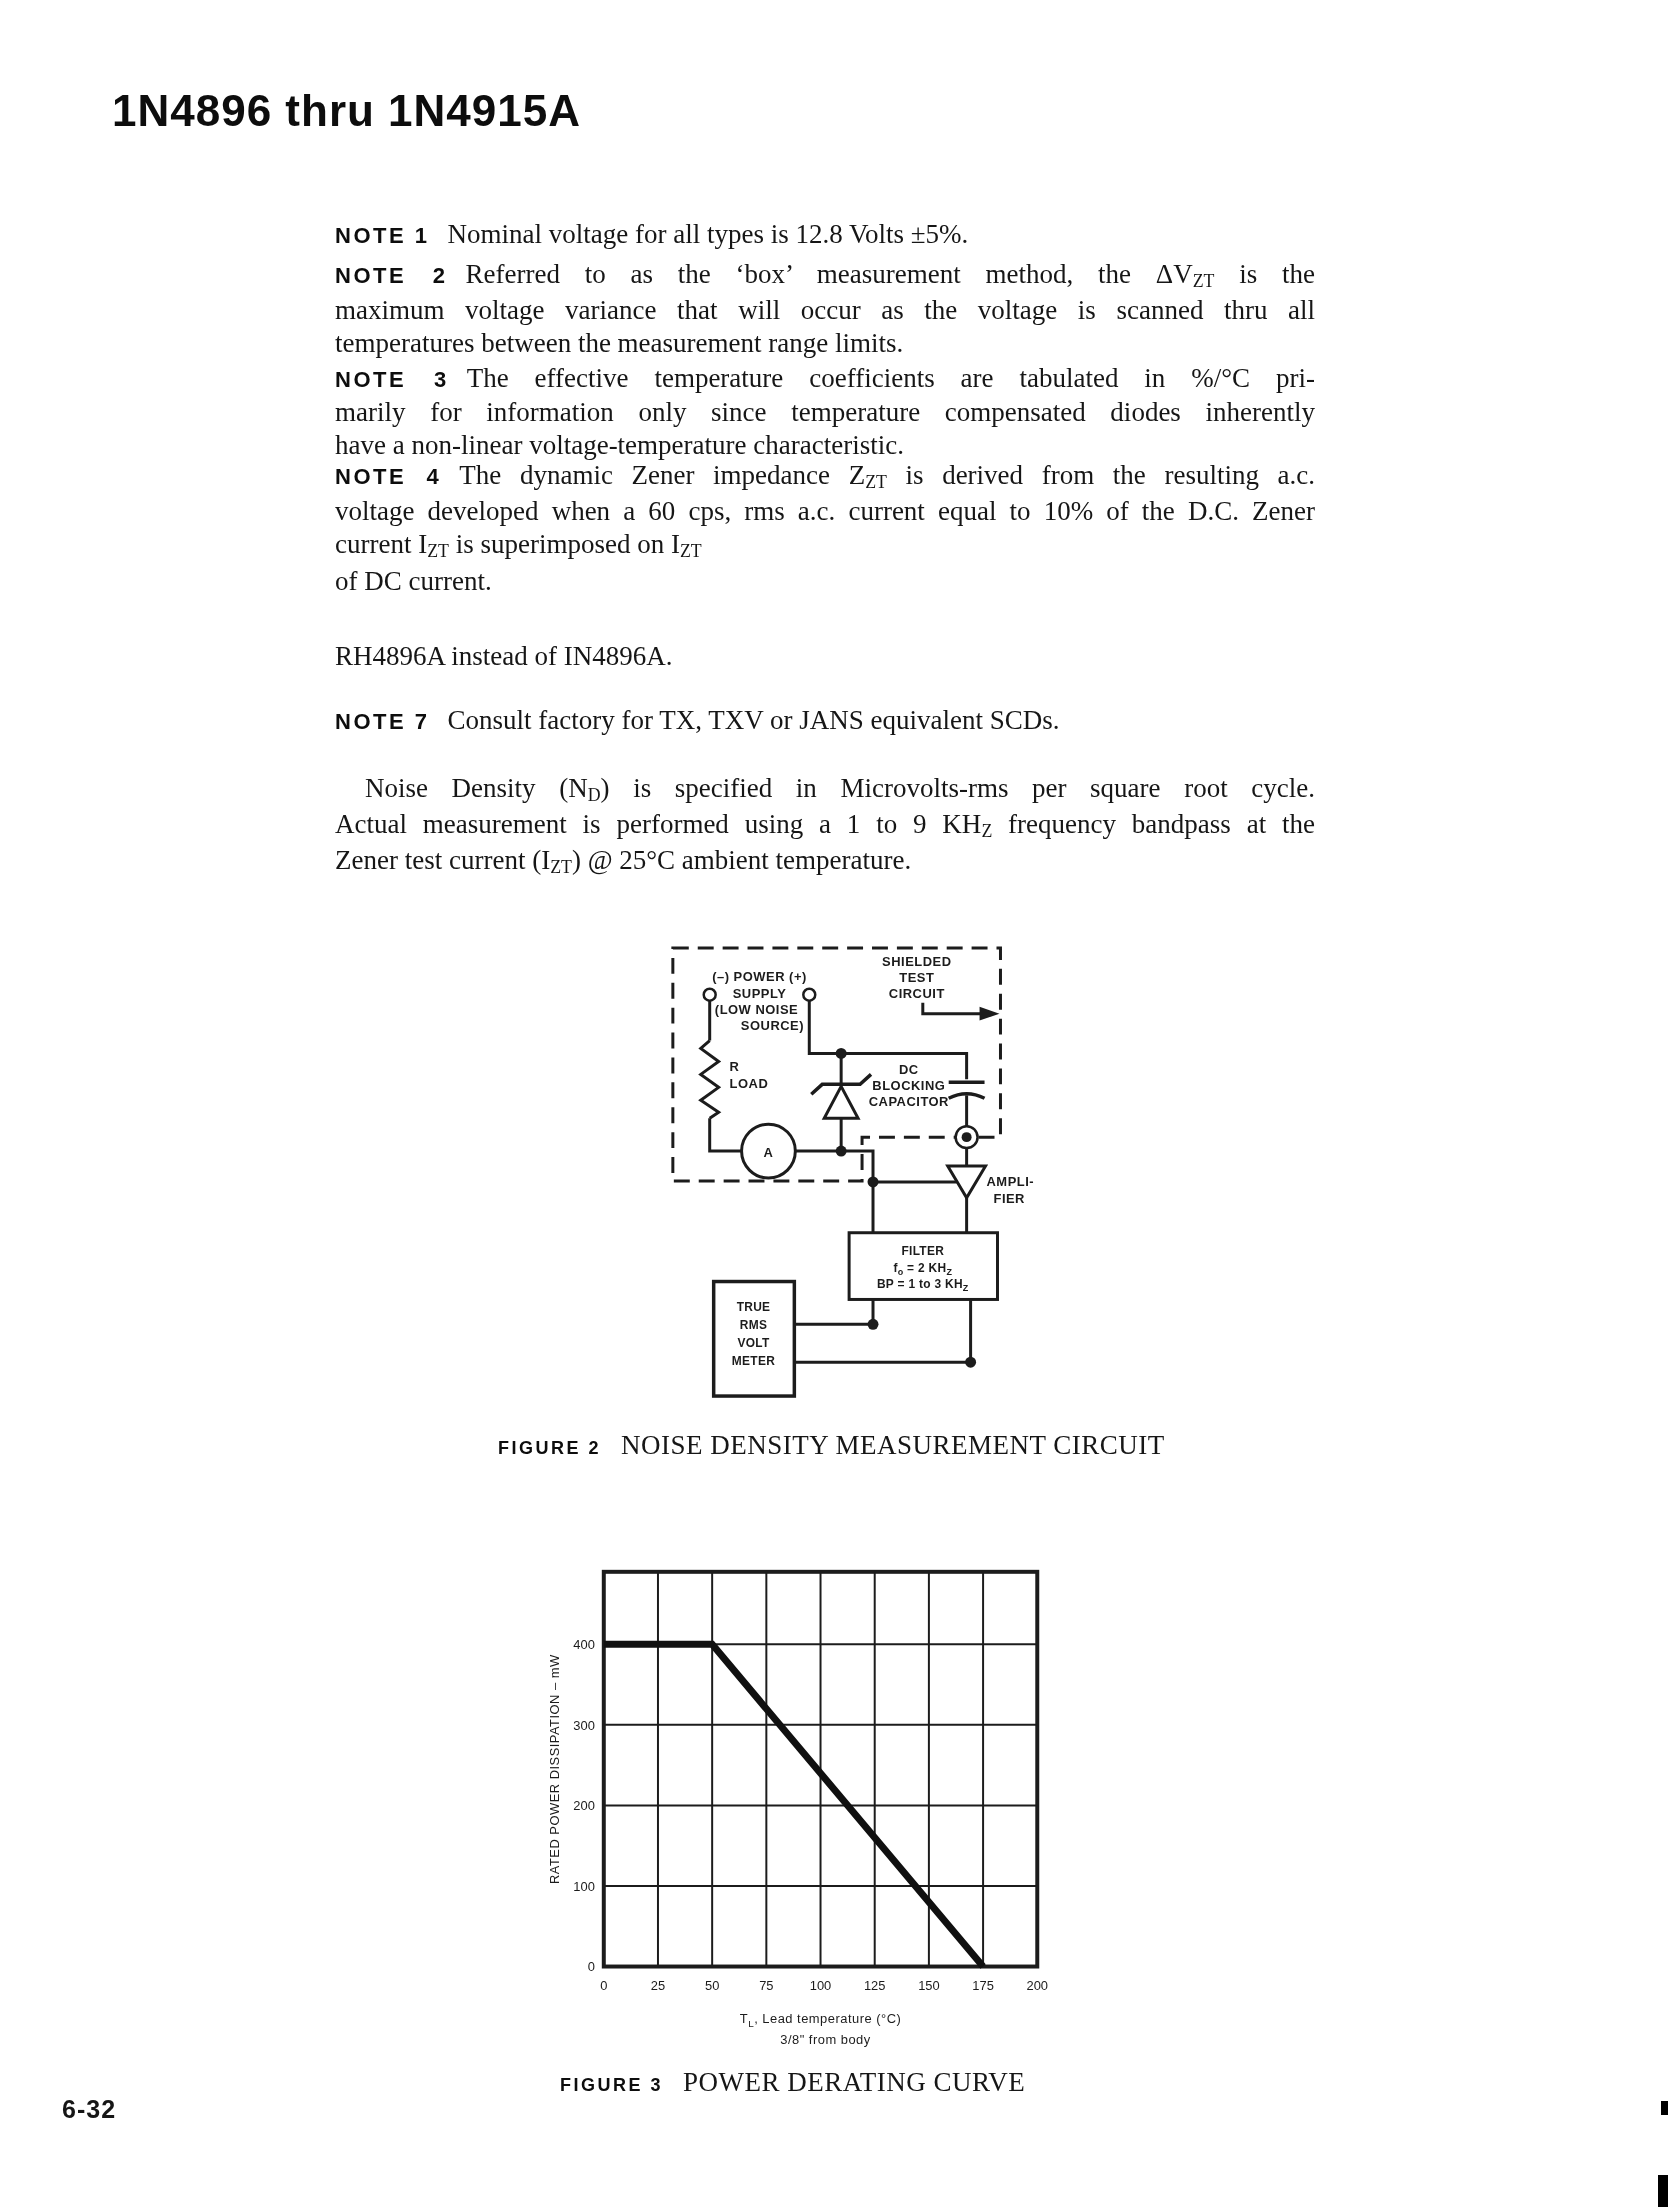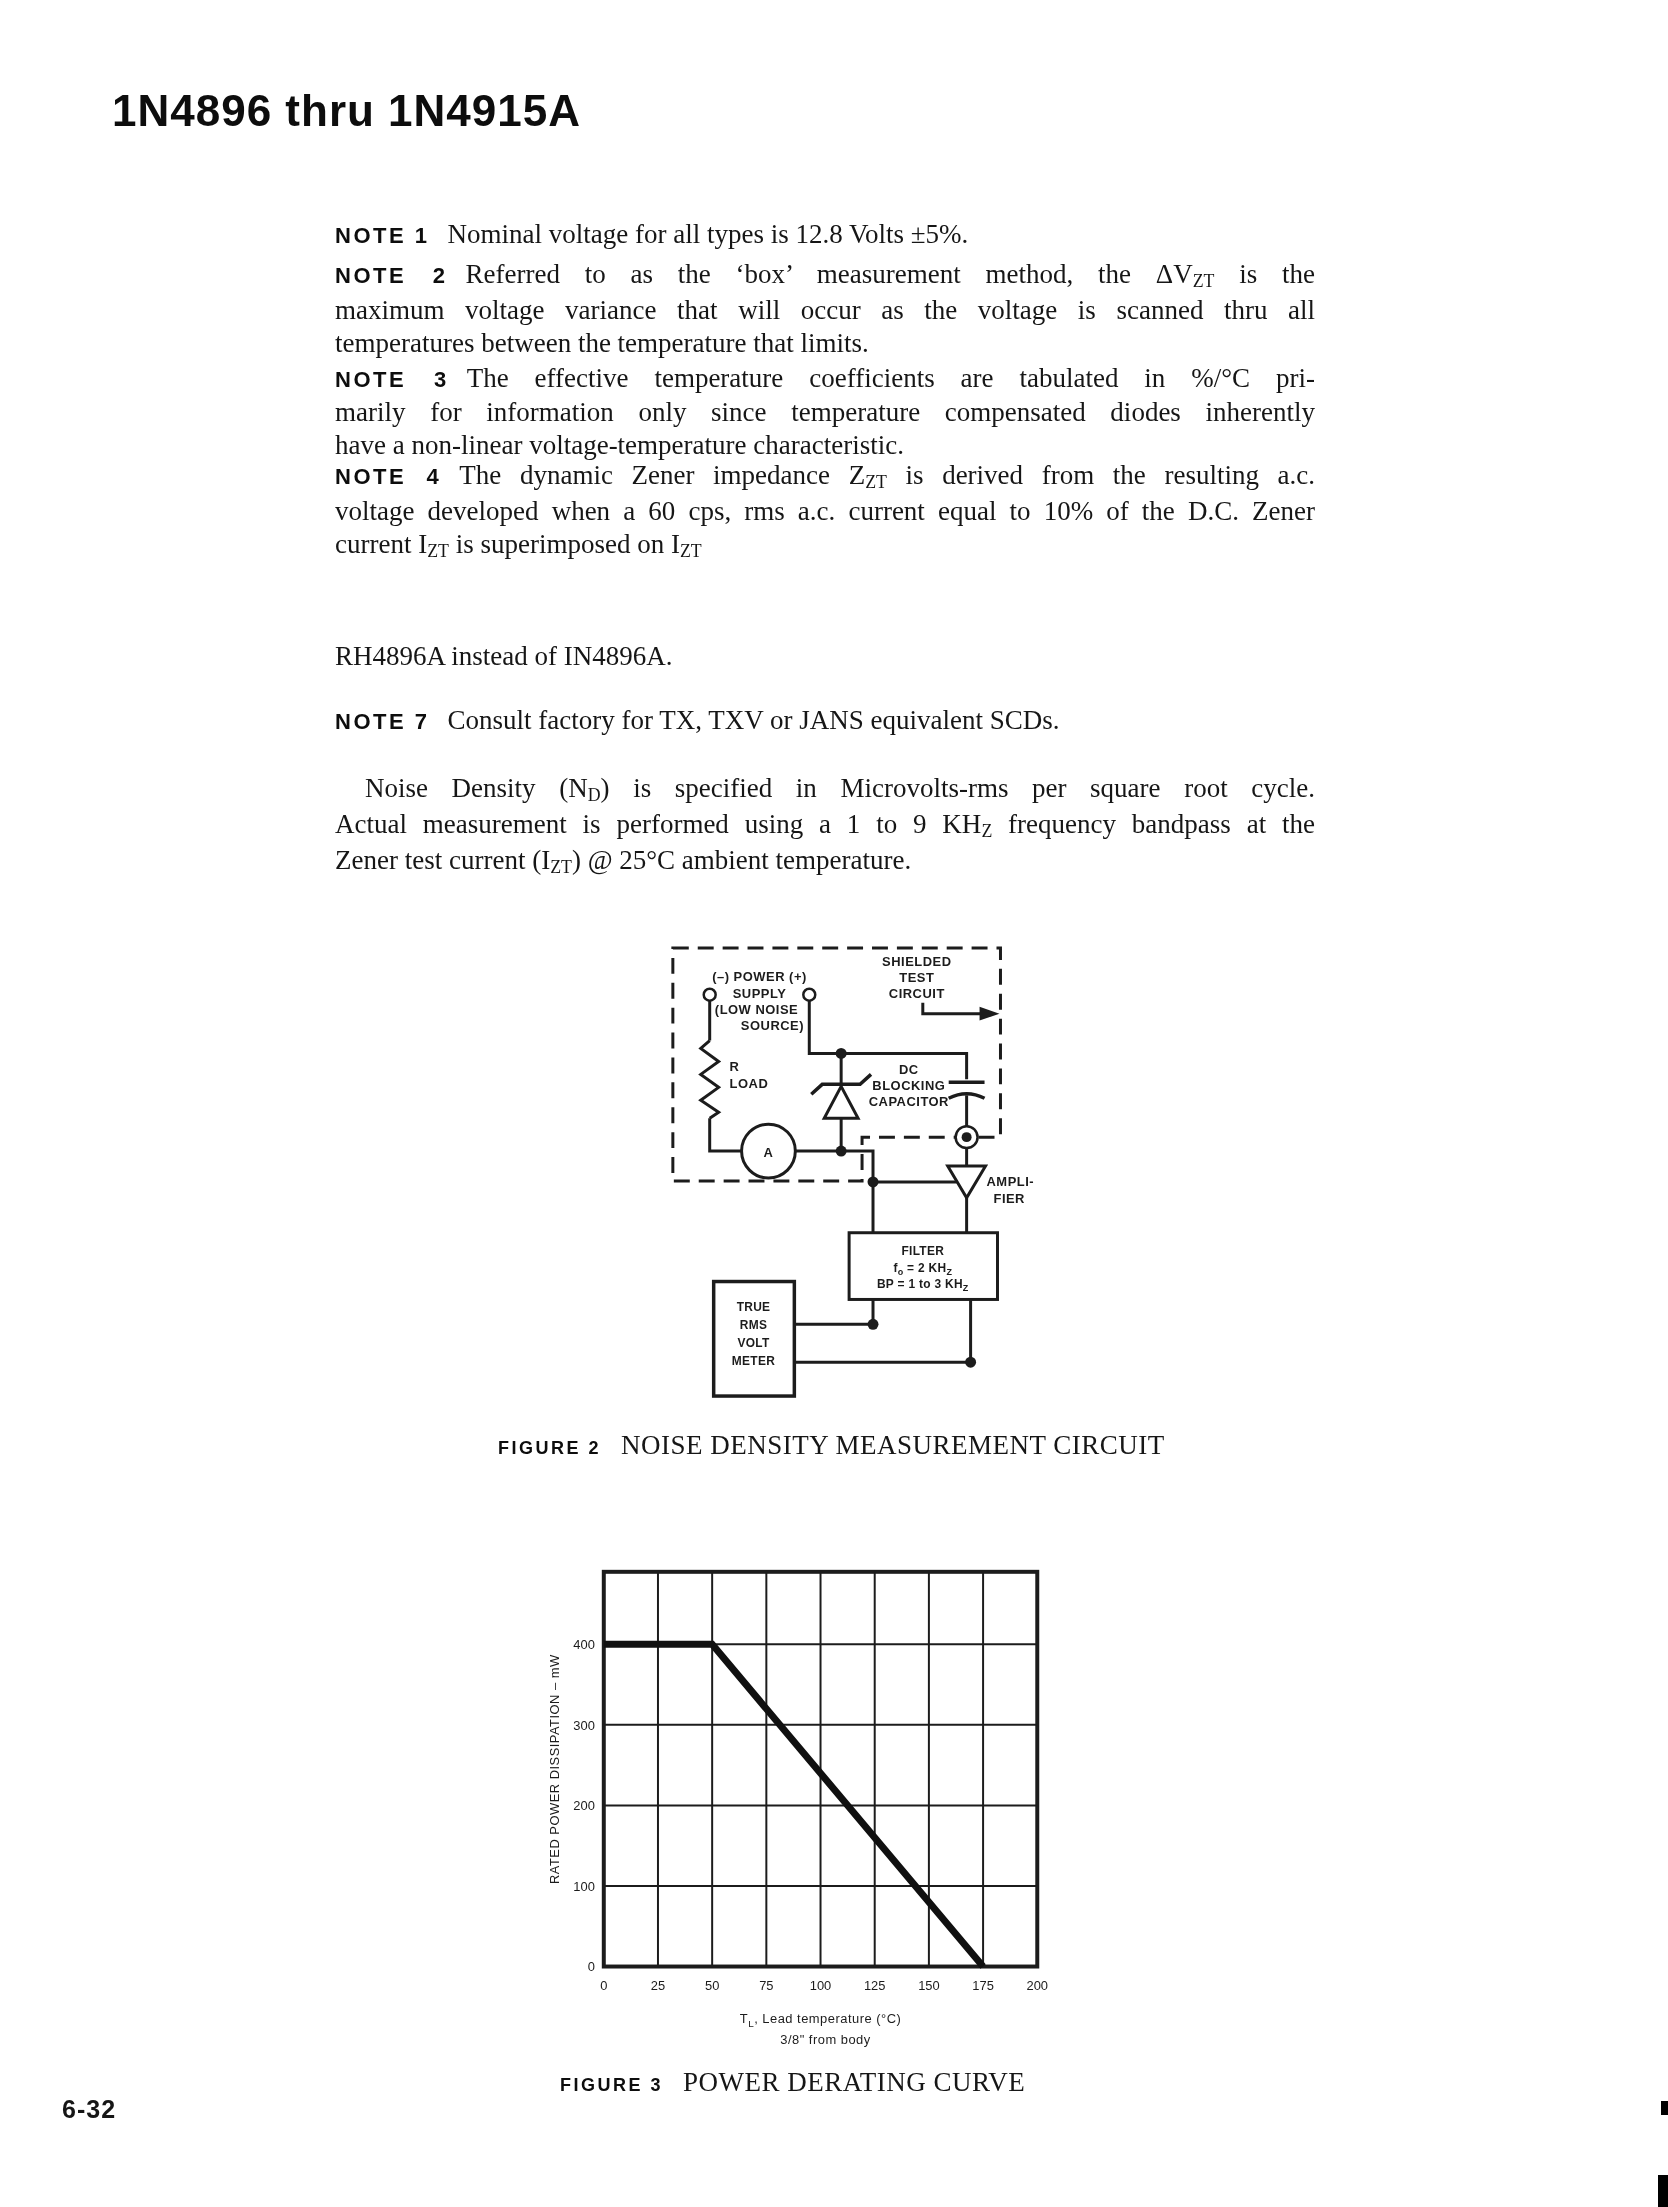--- a/index.html
+++ b/index.html
@@ -44,36 +44,37 @@
 
 <div class="abs" id="textcol">
 
   <div class="note" style="top:218px">
     <div class="ln"><span class="nl">NOTE 1</span><span>Nominal voltage for all types is 12.8 Volts ±5%.</span></div>
   </div>
 
   <div class="note" style="top:258px">
     <div class="ln j"><span class="nl">NOTE 2</span><span>Referred to as the ‘box’ measurement method, the ΔV</span><span class="sb">ZT</span><span> is the</span></div>
     <div class="ln j"><span>maximum voltage variance that will occur as the voltage is scanned thru all</span></div>
-    <div class="ln"><span>temperatures between the temperature that limits.</span></div>
+    <div class="ln"><span>temperatures between the measurement range limits.</span></div>
   </div>
 
   <div class="note" style="top:362px">
     <div class="ln j"><span class="nl">NOTE 3</span><span>The effective temperature coefficients are tabulated in %/°C pri-</span></div>
     <div class="ln j"><span>marily for information only since temperature compensated diodes inherently</span></div>
     <div class="ln"><span>have a non-linear voltage-temperature characteristic.</span></div>
   </div>
 
   <div class="note" style="top:459px">
     <div class="ln j"><span class="nl">NOTE 4</span><span>The dynamic Zener impedance Z</span><span class="sb">ZT</span><span> is derived from the resulting a.c.</span></div>
     <div class="ln j"><span>voltage developed when a 60 cps, rms a.c. current equal to 10% of the D.C. Zener</span></div>
     <div class="ln"><span>current I</span><span class="sb">ZT</span><span> is superimposed on I</span><span class="sb">ZT</span></div>
   </div>
 
   <div class="note" style="top:565px">
+    <div class="ln"><span>of DC current.</span></div>
   </div>
 
   <div class="note" style="top:640px">
     <div class="ln"><span>RH4896A instead of IN4896A.</span></div>
   </div>
 
   <div class="note" style="top:704px">
     <div class="ln"><span class="nl">NOTE 7</span><span>Consult factory for TX, TXV or JANS equivalent SCDs.</span></div>
   </div>
 

